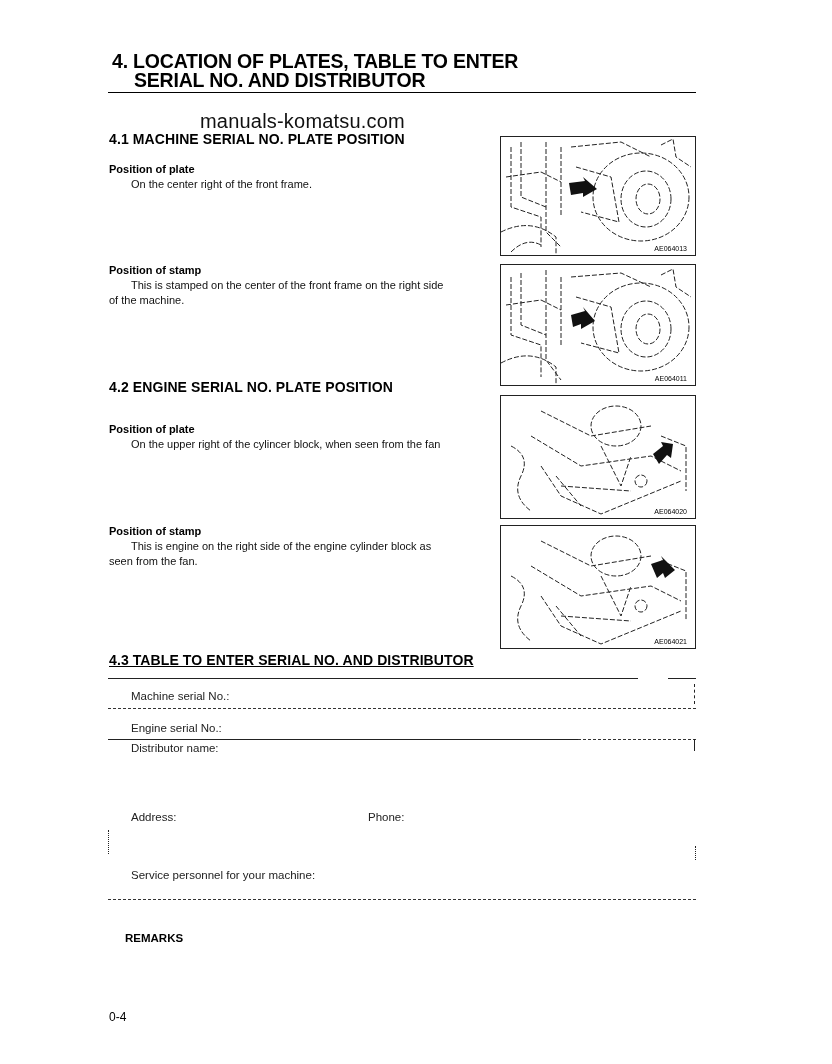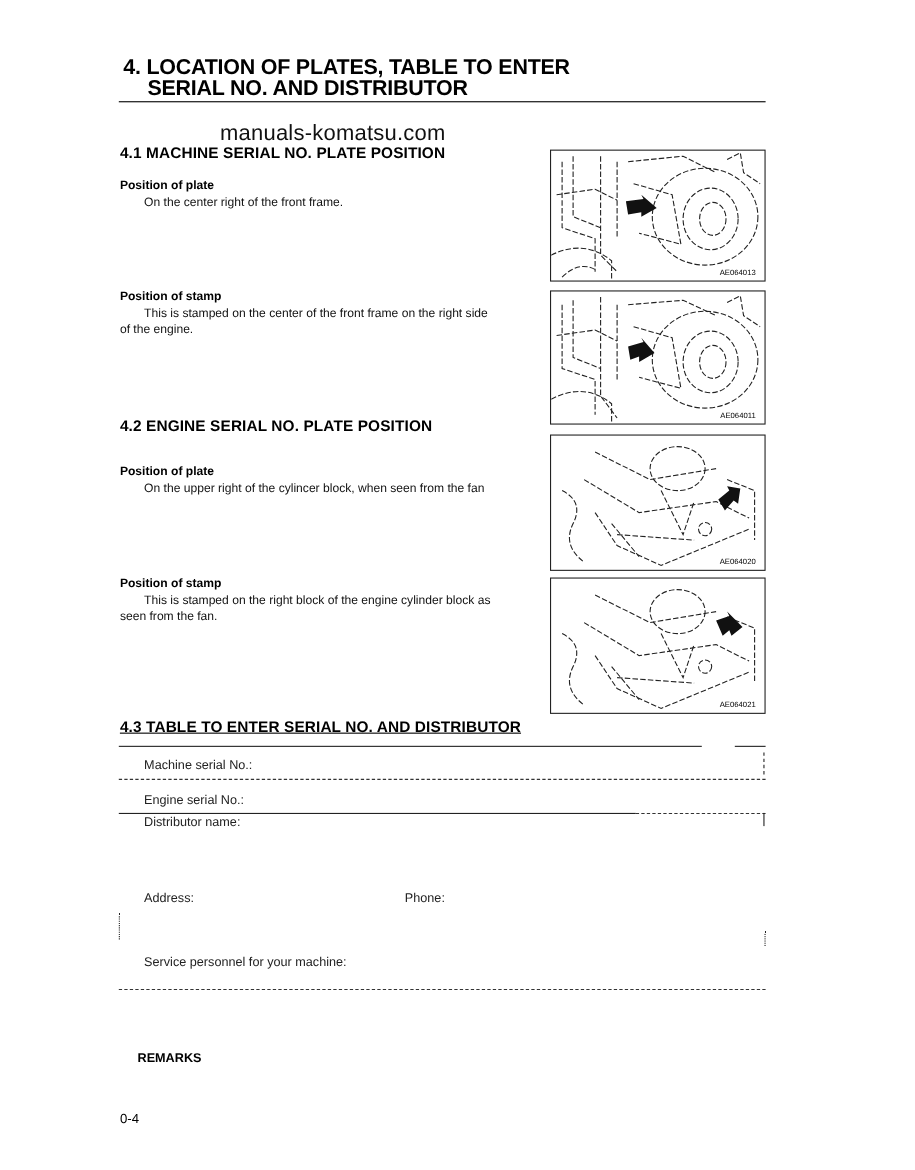--- a/index.html
+++ b/index.html
@@ -58,21 +58,21 @@
       <path d="M160 8 L172 2 L175 20 L190 30"></path>
     </g>
     <path d="M68 46 L84 44 L82 40 L96 52 L82 60 L82 56 L70 58 Z" fill="#111"></path>
   </svg>
   <span class="fig-code">AE064013</span>
 </div>
 
 <div class="abs h3" style="left:109px; top:264px;">Position of stamp</div>
 <div class="abs para" style="left:109px; top:278px;">
   <div class="ind">This is stamped on the center of the front frame on the right side</div>
-  <div>of the engine.</div>
+  <div>of the machine.</div>
 </div>
 
 <div class="abs fig" style="left:500px; top:264px; width:194px; height:120px;">
   <svg width="194" height="120" viewBox="0 0 194 120">
     <g fill="none" stroke="#222" stroke-width="1" stroke-dasharray="5,2">
       <path d="M10 12 L10 70 L40 80 L40 112"></path>
       <path d="M20 8 L20 60 L45 70"></path>
       <path d="M45 5 L45 95 L60 115"></path>
       <path d="M60 12 L60 80"></path>
       <path d="M5 40 L40 35 L60 45"></path>
@@ -110,21 +110,21 @@
       <path d="M160 40 L185 50 L185 95"></path>
       <path d="M60 90 L130 95"></path>
     </g>
     <path d="M152 58 L162 50 L160 46 L172 48 L170 62 L166 59 L158 68 Z" fill="#111"></path>
   </svg>
   <span class="fig-code">AE064020</span>
 </div>
 
 <div class="abs h3" style="left:109px; top:525px;">Position of stamp</div>
 <div class="abs para" style="left:109px; top:539px;">
-  <div class="ind">This is stamped on the right block of the engine cylinder block as</div>
+  <div class="ind">This is engine on the right side of the engine cylinder block as</div>
   <div>seen from the fan.</div>
 </div>
 
 <div class="abs fig" style="left:500px; top:525px; width:194px; height:122px;">
   <svg width="194" height="122" viewBox="0 0 194 122">
     <g fill="none" stroke="#222" stroke-width="1" stroke-dasharray="5,2">
       <path d="M40 15 L90 40 L150 30"></path>
       <path d="M30 40 L80 70 L150 60 L180 75"></path>
       <ellipse cx="115" cy="30" rx="25" ry="20"></ellipse>
       <path d="M100 50 L120 90 L130 60"></path>
@@ -166,15 +166,15 @@
   <div class="abs" style="left:305px; top:130px; width:270px; height:20px;"></div>
 
   <div class="abs vbar" style="left:0; top:152px; height:24px; border-left-style:dotted;"></div>
   <div class="abs vbar" style="left:587px; top:168px; height:14px; border-left-style:dotted;"></div>
 
   <div class="abs row-label" style="left:23px; top:191px;">Service personnel for your machine:</div>
   <div class="abs" style="left:240px; top:188px; width:340px; height:20px;"></div>
   <div class="abs rule dash" style="left:0; top:221px; width:588px;"></div>
 </div>
 
-<div class="abs remarks" style="left:109px; top:956px;padding-left:16px;">REMARKS</div>
+<div class="abs remarks" style="left:109px; top:932px;padding-left:16px;">REMARKS</div>
 
 <div class="abs pageno" style="left:109px; top:974px;margin-top:36px;">0-4</div>
 
 </body></html>

